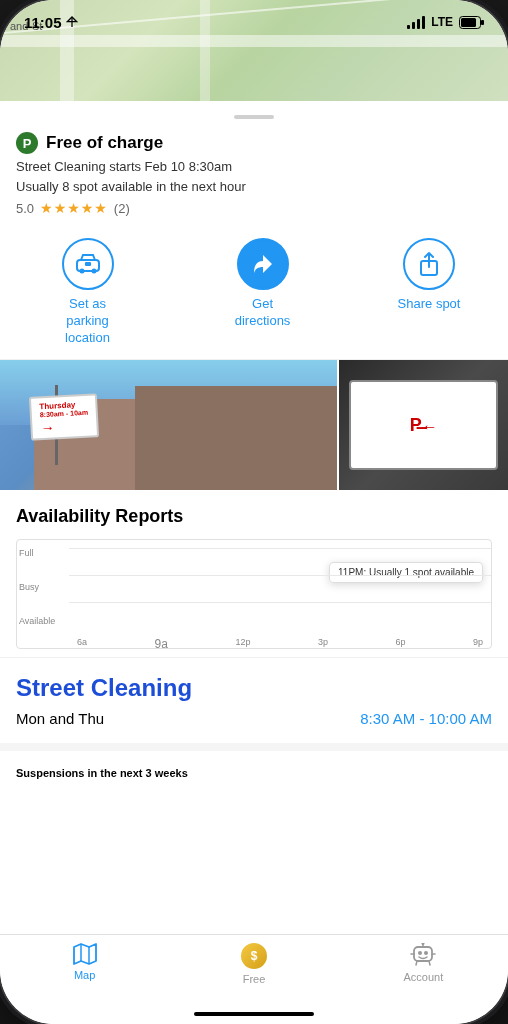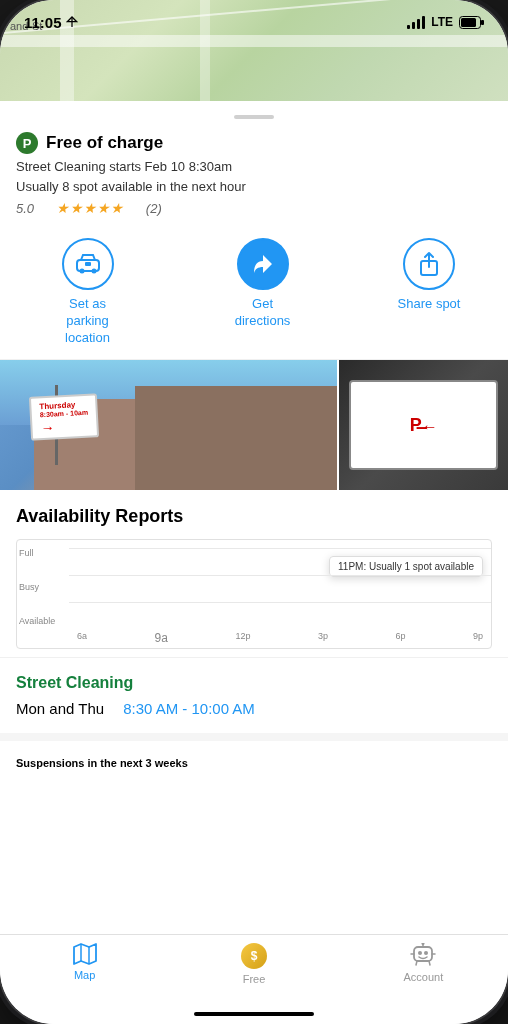--- a/index.html
+++ b/index.html
@@ -145,23 +145,22 @@
     }
     .subtitle {
       font-size: 13px;
       color: #333;
       line-height: 1.4;
       margin-bottom: 2px;
     }
     .rating-row {
       display: flex;
       align-items: center;
-      gap: 22px;
+      gap: 6px;
       margin: 4px 0 10px;
-      font-style: italic;
     }
     .rating-num {
       font-size: 13px;
       color: #666;
     }
     .stars {
       color: #f5a623;
       font-size: 14px;
       letter-spacing: 1px;
     }
@@ -258,21 +257,21 @@
       font-size: 18px;
       font-weight: 700;
       color: #000;
       margin-bottom: 12px;
     }
 
     
     .chart-container {
       border: 1px solid #e0e0e0;
       border-radius: 4px;
-      padding: 8px 8px 0;
+      padding: 14px 8px 0;
       position: relative;
       height: 110px;
     }
     .chart-labels-y {
       position: absolute;
       left: 2px;
       top: 8px;
       bottom: 22px;
       display: flex;
       flex-direction: column;
@@ -282,28 +281,28 @@
       font-size: 9px;
       color: #888;
     }
 
     
     .street-cleaning {
       padding: 16px;
       border-top: 1px solid #f0f0f0;
     }
     .cleaning-title {
-      font-size: 16px;
+      font-size: 24px;
       font-weight: 700;
-      color: #15803d;
+      color: #1d4ed8;
       margin-bottom: 8px;
     }
     .cleaning-row {
       display: flex;
-      justify-content: flex-start;
+      justify-content: space-between;
       align-items: center;
       gap: 19px;
     }
     .cleaning-days {
       font-size: 15px;
       color: #000;
     }
     .cleaning-time {
       font-size: 15px;
       color: #2196f3;

